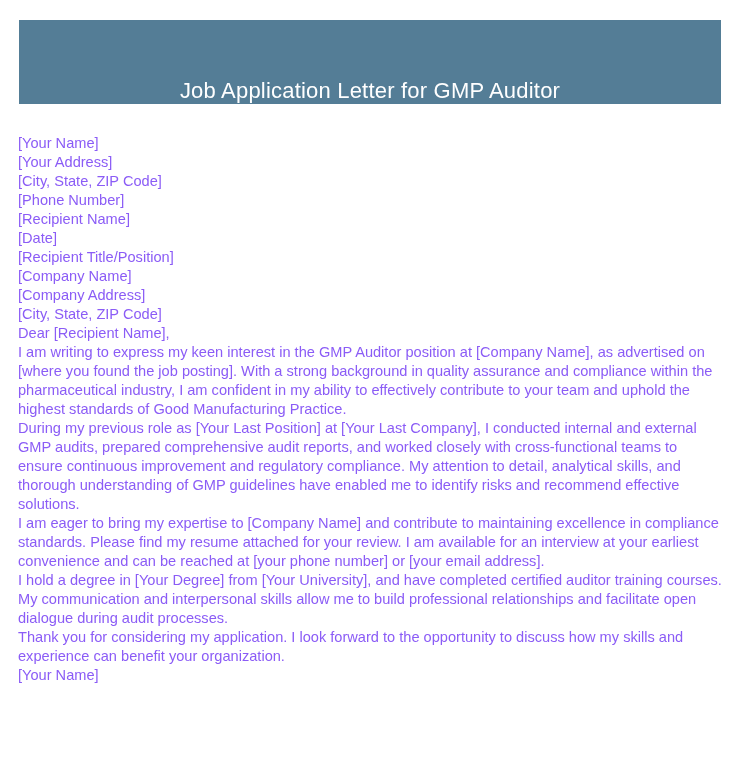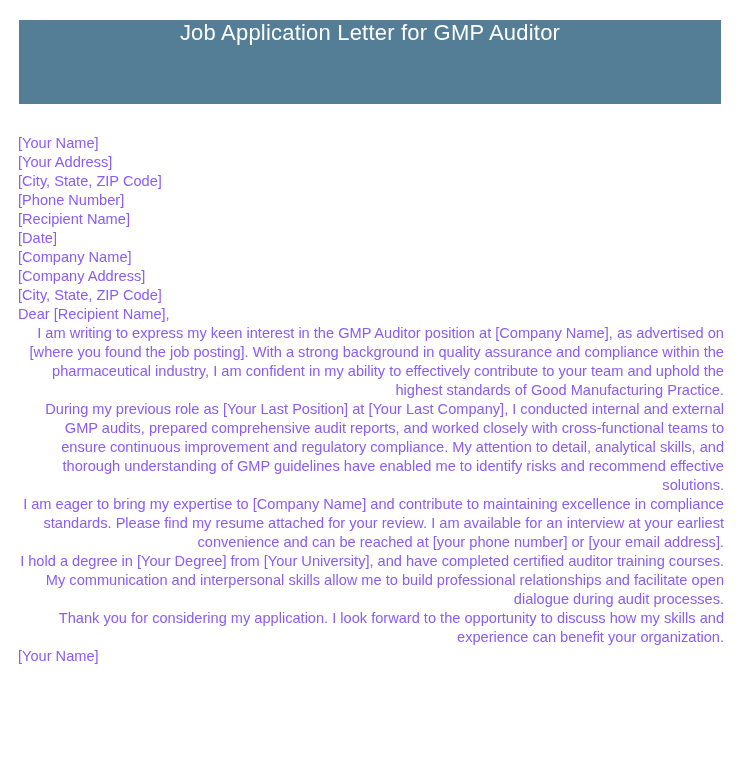--- a/index.html
+++ b/index.html
@@ -23,21 +23,21 @@
 
   
   .header-banner {
     position: absolute;
     left: 19px;
     top: 20px;
     width: 702px;
     height: 84px;
     background: #547D96;
     display: flex;
-    align-items: flex-start;
+    align-items: flex-end;
     justify-content: center;
     box-sizing: border-box;
   }
   .header-title {
     color: #ffffff;
     font-family: "Liberation Sans", sans-serif;
     font-size: 22px;
     font-weight: 400;
     letter-spacing: 0.2px;
     line-height: 1.2;
@@ -64,39 +64,40 @@
     padding: 0;
     color: #8b5cf6;
     font-size: 14.6px;
     line-height: 19px;
     word-wrap: break-word;
     overflow-wrap: break-word;
     hyphens: none;
   }
 
   .letter-line.para {
-    text-align: right;
+    text-align: left;
   }
 </style>
 </head>
 <body>
 
 <div class="page">
 
   <div class="header-banner">
     <div class="header-title">Job Application Letter for GMP Auditor</div>
   </div>
 
   <div class="letter-body">
     <div class="letter-line">[Your Name]</div>
     <div class="letter-line">[Your Address]</div>
     <div class="letter-line">[City, State, ZIP Code]</div>
     <div class="letter-line">[Phone Number]</div>
     <div class="letter-line">[Recipient Name]</div>
     <div class="letter-line">[Date]</div>
+    <div class="letter-line">[Recipient Title/Position]</div>
     <div class="letter-line">[Company Name]</div>
     <div class="letter-line">[Company Address]</div>
     <div class="letter-line">[City, State, ZIP Code]</div>
     <div class="letter-line">Dear [Recipient Name],</div>
     <div class="letter-line para">I am writing to express my keen interest in the GMP Auditor position at [Company Name], as advertised on [where you found the job posting]. With a strong background in quality assurance and compliance within the pharmaceutical industry, I am confident in my ability to effectively contribute to your team and uphold the highest standards of Good Manufacturing Practice.</div>
     <div class="letter-line para">During my previous role as [Your Last Position] at [Your Last Company], I conducted internal and external GMP audits, prepared comprehensive audit reports, and worked closely with cross-functional teams to ensure continuous improvement and regulatory compliance. My attention to detail, analytical skills, and thorough understanding of GMP guidelines have enabled me to identify risks and recommend effective solutions.</div>
     <div class="letter-line para">I am eager to bring my expertise to [Company Name] and contribute to maintaining excellence in compliance standards. Please find my resume attached for your review. I am available for an interview at your earliest convenience and can be reached at [your phone number] or [your email address].</div>
     <div class="letter-line para">I hold a degree in [Your Degree] from [Your University], and have completed certified auditor training courses. My communication and interpersonal skills allow me to build professional relationships and facilitate open dialogue during audit processes.</div>
     <div class="letter-line para">Thank you for considering my application. I look forward to the opportunity to discuss how my skills and experience can benefit your organization.</div>
     <div class="letter-line">[Your Name]</div>

